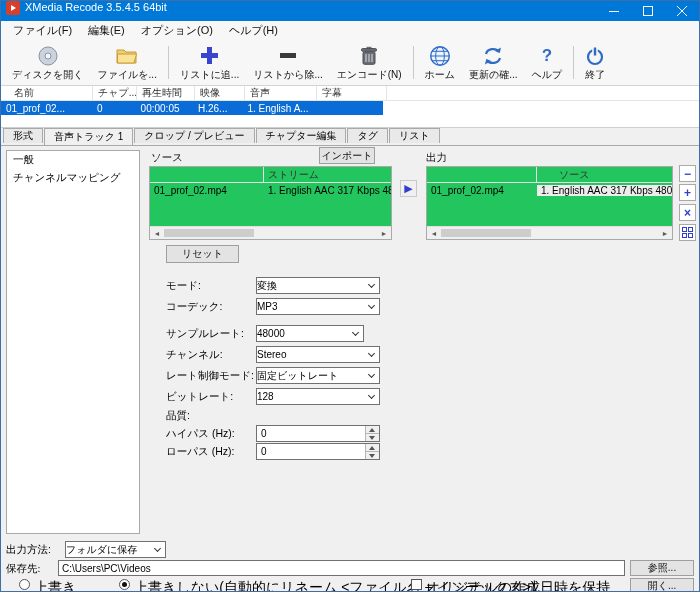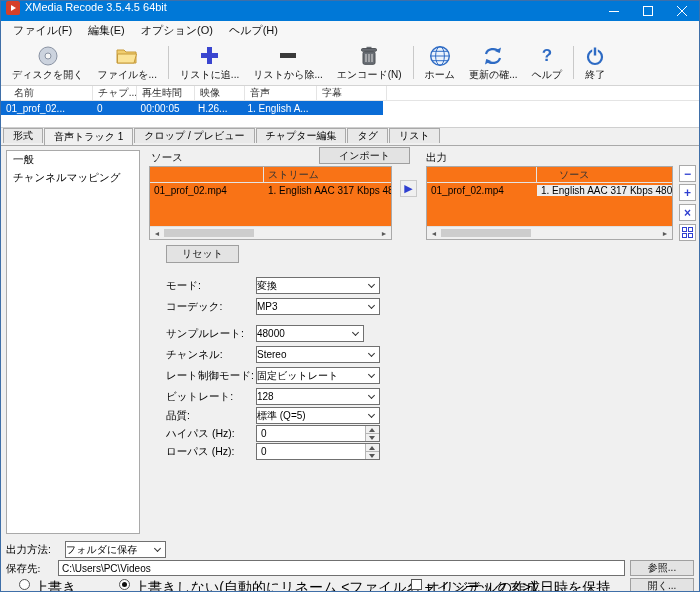--- a/index.html
+++ b/index.html
@@ -56,21 +56,21 @@
   .content { position:absolute; top:144px; left:0; right:0; height:394px; background:#f0f0f0;
              border-top:1px solid #a9a9a9; }
   .sidebar { position:absolute; left:5px; top:4px; width:134px; bottom:5px; background:#fff;
              border:1px solid #a9a9a9; font-size:10.5px; }
   .sidebar-item { padding:2px 4px 2px 6px; white-space:nowrap; }
   .panel-label { position:absolute; font-size:10.5px; color:#111; white-space:nowrap; }
 
   .btn { position:absolute; background:#e3e3e3; border:1px solid #9f9f9f; font-size:10px;
          display:flex; align-items:center; justify-content:center; white-space:nowrap; color:#111; }
 
-  .stream-table { position:absolute; background:#f97316; border:1px solid #a9a9a9; overflow:hidden; }
+  .stream-table { position:absolute; background:#22c55e; border:1px solid #a9a9a9; overflow:hidden; }
   .tbl-header { display:flex; height:16px; font-size:10px; color:#333; }
   .tbl-hcell { border-right:1px solid #e4e4e4; border-bottom:1px solid #e4e4e4; display:flex;
                align-items:center; padding-left:4px; overflow:hidden; white-space:nowrap; }
   .tbl-hfill { flex:1; border-bottom:1px solid #e4e4e4; padding-left:4px; display:flex; align-items:center; }
   .tbl-row { display:flex; height:15px; font-size:10px; align-items:center; }
   .tbl-cell { padding-left:4px; overflow:hidden; white-space:nowrap; }
   .shade { background:#ededed; }
   .hscroll { position:absolute; left:0; right:0; bottom:0; height:13px; background:#f0f0f0;
              border-top:1px solid #e0e0e0; display:flex; align-items:stretch; }
   .scr-btn { width:14px; display:flex; align-items:center; justify-content:center;
@@ -276,21 +276,21 @@
   </div>
 
   <div class="content">
 
     <div class="sidebar">
       <div class="sidebar-item">一般</div>
       <div class="sidebar-item">チャンネルマッピング</div>
     </div>
 
     <span class="panel-label" style="left:150px; top:5px;">ソース</span>
-    <div class="btn" style="left:318px; top:1px; width:91px; height:17px;">インポート</div>
+    <div class="btn" style="left:318px; top:1px; width:56px; height:17px;">インポート</div>
     <div class="stream-table" style="left:148px; top:20px; width:243px; height:74px;">
       <div class="tbl-header">
         <div class="tbl-hcell" style="width:114px;"></div>
         <div class="tbl-hfill">ストリーム</div>
       </div>
       <div class="tbl-row">
         <div class="tbl-cell" style="width:114px;">01_prof_02.mp4</div>
         <div class="tbl-cell" style="flex:1;">1. English AAC  317 Kbps 48000 ...</div>
       </div>
       <div class="hscroll">
@@ -373,24 +373,20 @@
       <span class="chev"></span>
     </div>
 
     <span class="form-label" style="top:242px;">ビットレート:</span>
     <div class="select" style="left:255px; top:242px; width:124px;">
       <span class="sel-text">128</span>
       <span class="chev"></span>
     </div>
 
     <span class="form-label" style="top:261px;">品質:</span>
-    <div class="select" style="left:255px; top:261px; width:124px;">
-      <span class="sel-text">標準 (Q=5)</span>
-      <span class="chev"></span>
-    </div>
 
     <span class="form-label" style="top:279px;">ハイパス (Hz):</span>
     <div class="spinner" style="left:255px; top:279px;">
       <span class="spin-val">0</span>
       <span class="spin-btns">
           <span class="spin-up"></span>
           <span class="spin-down"></span>
         </span>
     </div>
 

